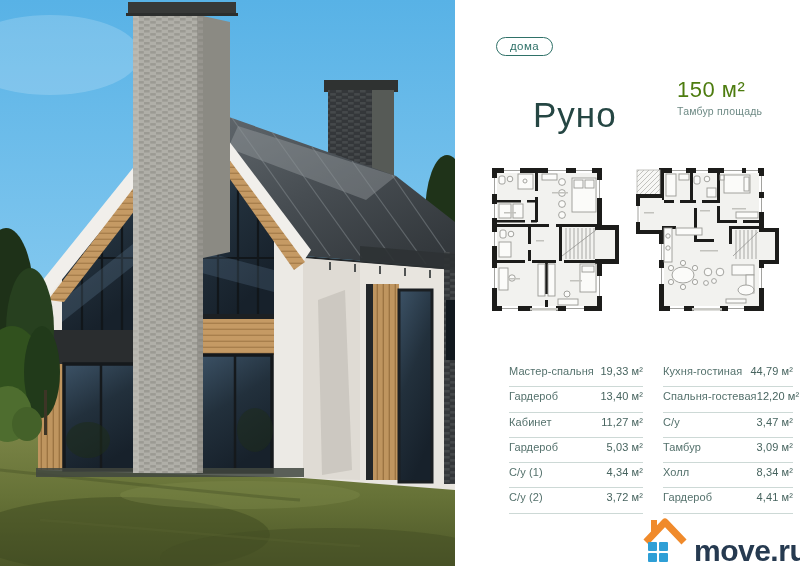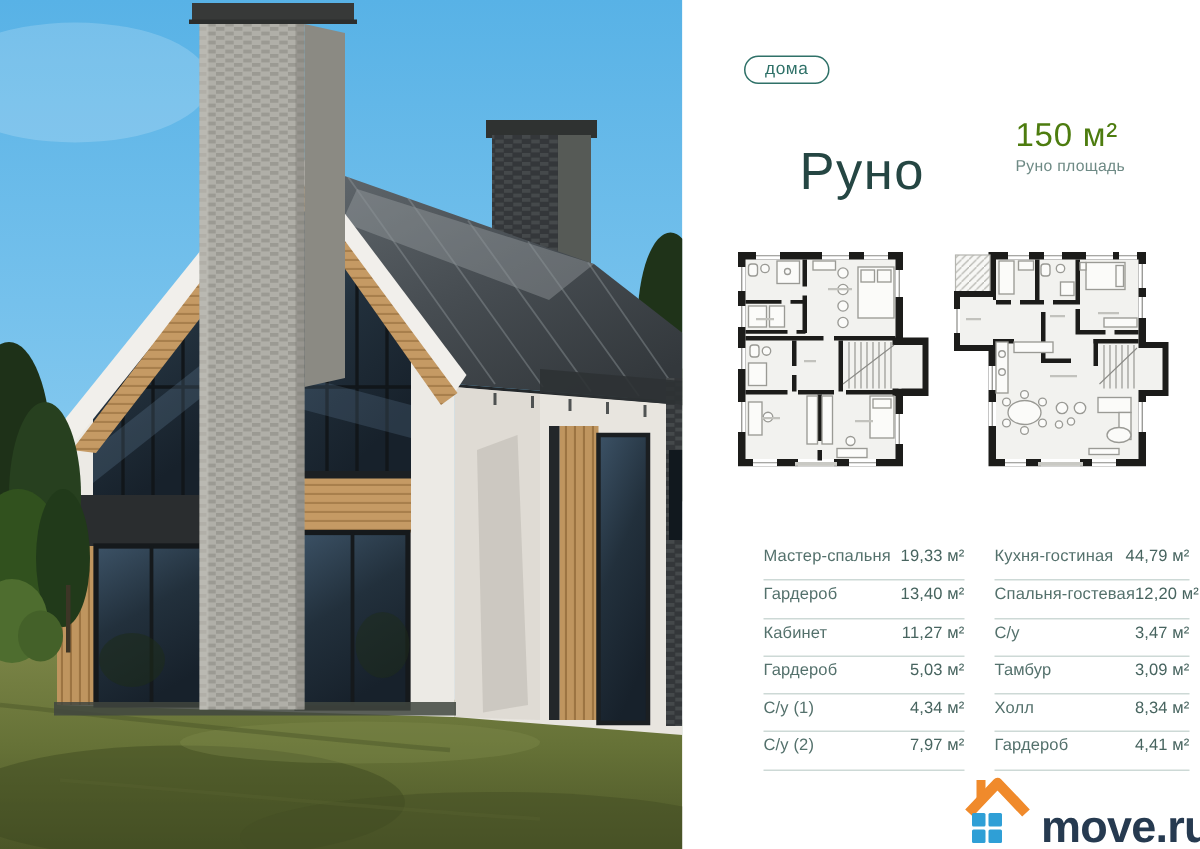--- a/index.html
+++ b/index.html
@@ -220,21 +220,21 @@
   </div>
 
   <div class="panel">
 
     <div class="badge">дома</div>
 
     <h1 class="title">Руно</h1>
 
     <div class="area-block">
       <div class="area-value">150 м²</div>
-      <div class="area-label">Руно площадь</div>
+      <div class="area-label">Тамбур площадь</div>
     </div>
 
     <div class="plans">
 
       <svg width="130" height="143" viewBox="0 0 130 143">
         <g fill="#f2f2ef" stroke="#1c1c1a" stroke-width="5">
           <rect x="2.5" y="2.5" width="105" height="138"></rect>
         </g>
         <rect x="103" y="57" width="24" height="39" fill="#1c1c1a"></rect>
         <rect x="107" y="62" width="16" height="29" fill="#f2f2ef"></rect>
@@ -481,21 +481,21 @@
             <span class="room-area">5,03 м²</span>
           </div>
 
           <div class="room-row">
             <span class="room-label">С/у (1)</span>
             <span class="room-area">4,34 м²</span>
           </div>
 
           <div class="room-row">
             <span class="room-label">С/у (2)</span>
-            <span class="room-area">7,97 м²</span>
+            <span class="room-area">3,72 м²</span>
           </div>
         </div>
       <div class="room-col">
 
           <div class="room-row">
             <span class="room-label">Кухня-гостиная</span>
             <span class="room-area">44,79 м²</span>
           </div>
 
           <div class="room-row">

